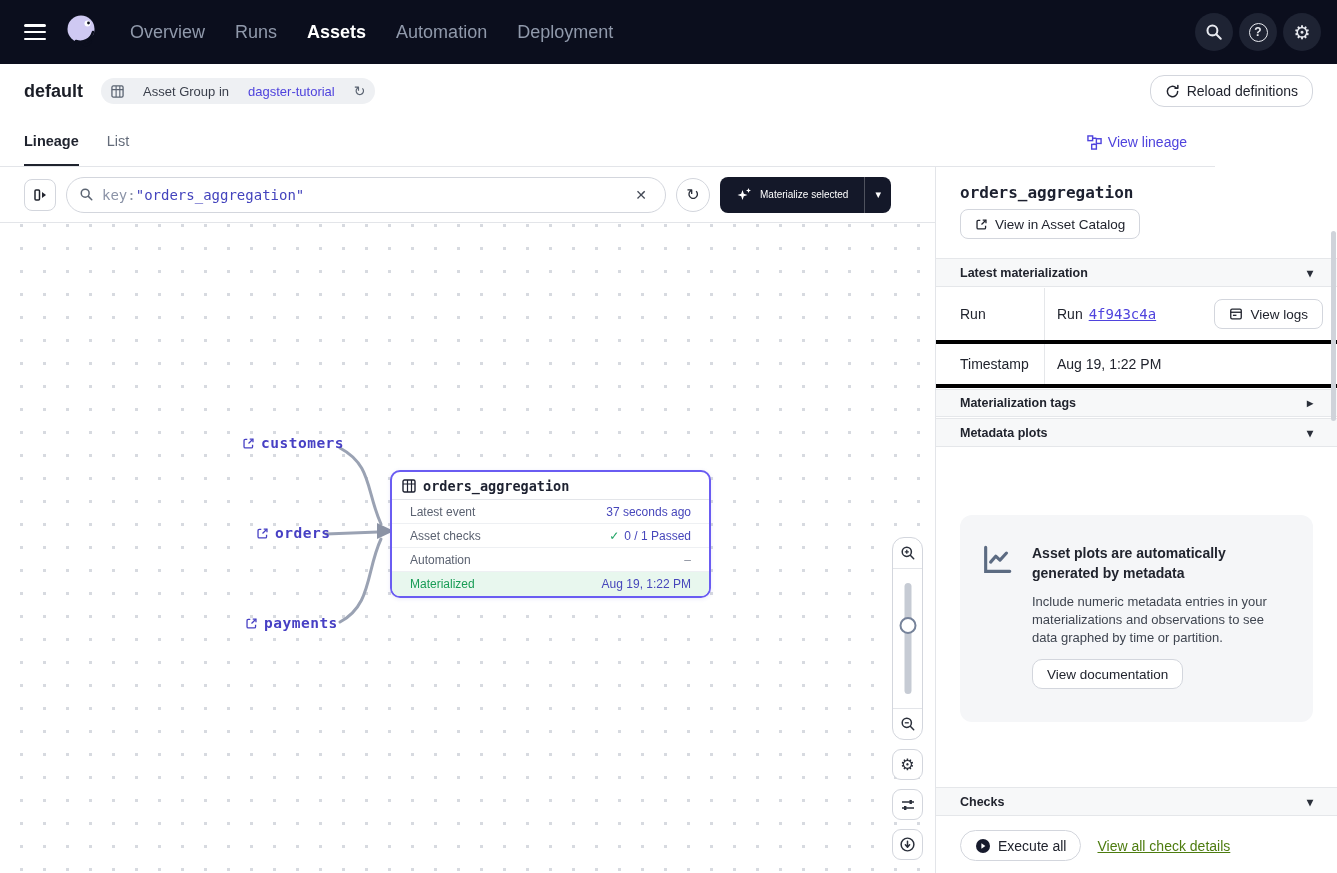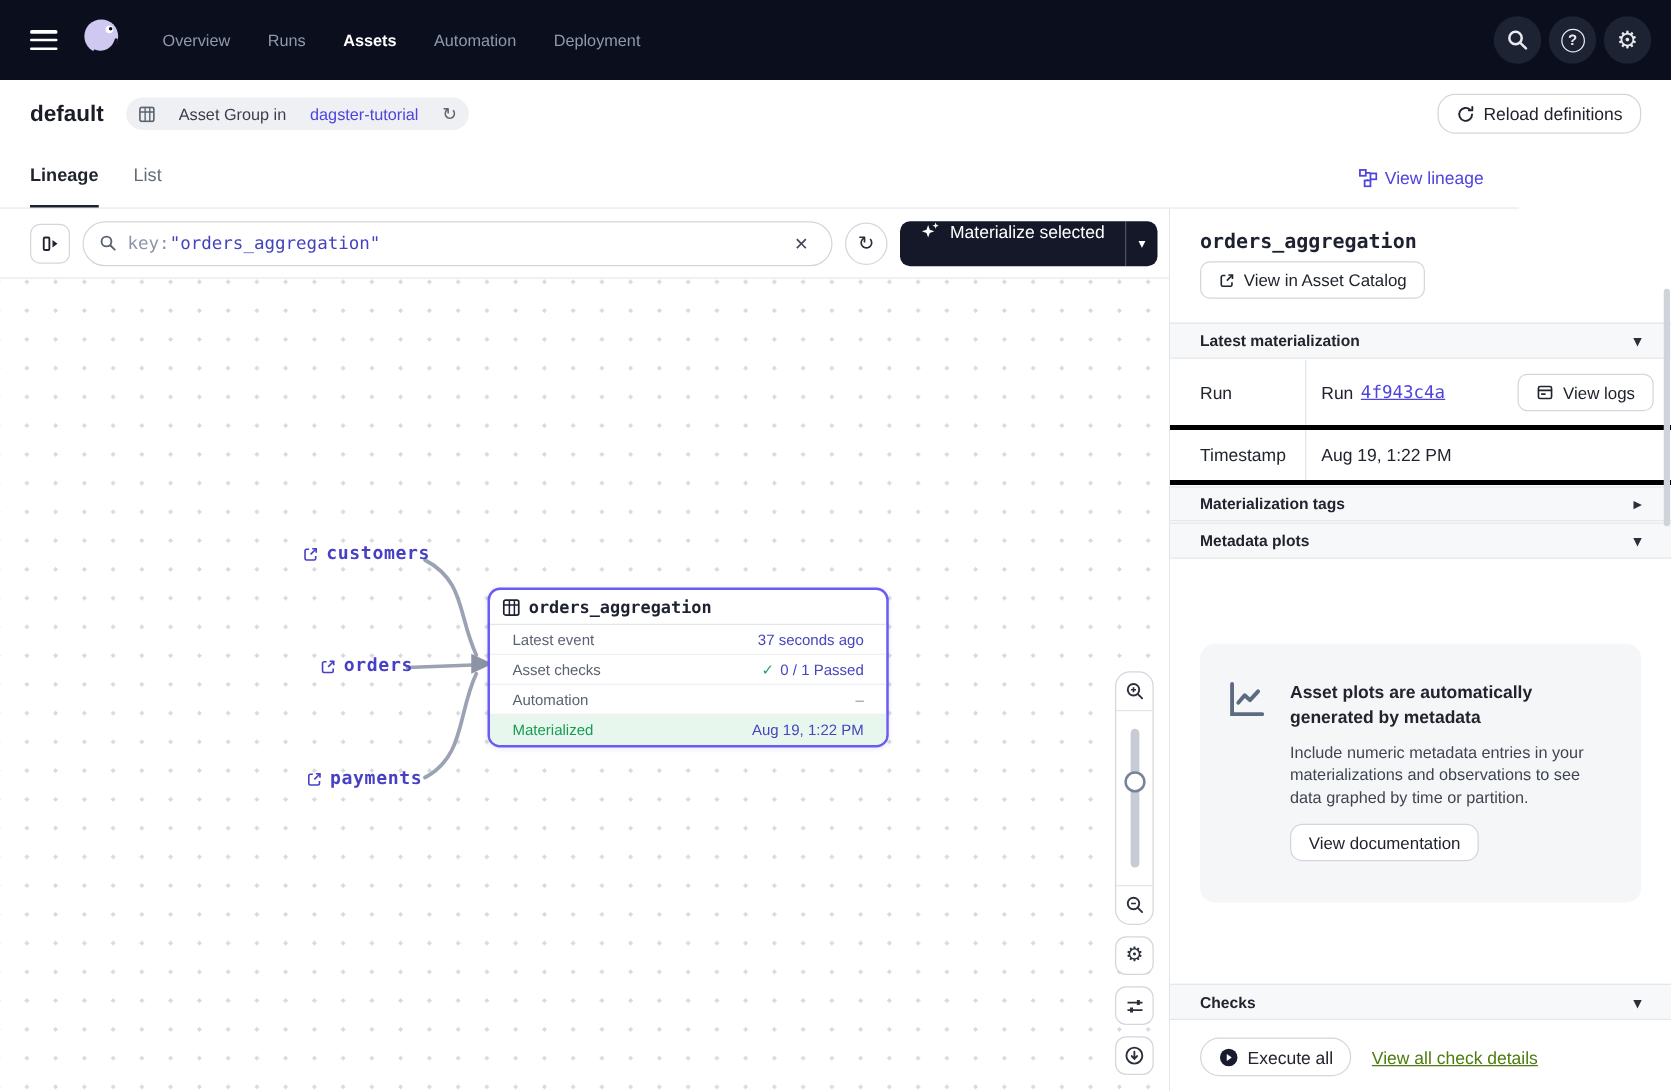--- a/index.html
+++ b/index.html
@@ -9,21 +9,21 @@
   .app { position:relative; width:1337px; height:873px; overflow:hidden; background:#fff; }
 
   
   .topnav { position:absolute; top:0; left:0; width:1337px; height:64px; background:#0b0e1d;
             display:flex; align-items:center; }
   .hamburger { width:22px; height:16px; margin-left:24px; display:flex; flex-direction:column;
                justify-content:space-between; cursor:pointer; }
   .hamburger span { display:block; height:2.5px; background:#fff; border-radius:2px; }
   .logo { margin-left:16px; width:40px; height:40px; }
   .navitems { display:flex; align-items:center; margin-left:28px; gap:30px; }
-  .navitem { font-size:13px; color:#9099ab; cursor:pointer; }
+  .navitem { font-size:18px; color:#9099ab; cursor:pointer; }
   .navitem.active { color:#fff; font-weight:bold; }
   .topnav-right { margin-left:auto; margin-right:16px; display:flex; gap:6px; }
   .circlebtn { width:38px; height:38px; border-radius:50%; background:#1e2333; display:flex;
                align-items:center; justify-content:center; color:#e8eaf0; cursor:pointer; }
   .helpring { width:19px; height:19px; border:1.8px solid #e8eaf0; border-radius:50%;
               display:flex; align-items:center; justify-content:center; font-size:12px; font-weight:bold; }
   .gearglyph { font-size:19px; line-height:1; }
 
   
   .pageheader { position:absolute; top:64px; left:0; width:1337px; height:54px; background:#fff;
@@ -61,21 +61,21 @@
                display:flex; align-items:center; padding:0 12px; gap:8px; }
   .searchbox .query { font-size:14px; flex:1; }
   .searchbox .query .pfx { color:#8b93a7; }
   .searchbox .query .val { color:#4343bd; }
   .clearx { color:#434956; font-size:14px; cursor:pointer; padding:2px 6px; }
   .roundbtn { margin-left:10px; width:34px; height:34px; border:1px solid #d3d6dd; border-radius:50%;
               background:#fff; display:flex; align-items:center; justify-content:center;
               color:#2a2f3a; font-size:16px; cursor:pointer; }
   .materialize { margin-left:10px; height:36px; background:#141829; border-radius:8px; display:flex;
                  align-items:stretch; color:#fff; cursor:pointer; overflow:hidden; }
-  .materialize .main { display:flex; align-items:flex-start; gap:8px; padding:0 16px; font-size:14px; }
+  .materialize .main { display:flex; align-items:center; gap:8px; padding:0 16px; font-size:10px; }
   .materialize .caret { display:flex; align-items:center; padding:0 10px;
                         border-left:1px solid rgba(255,255,255,0.25); font-size:11px; }
 
   
   .canvas { position:relative; width:935px; height:650px; background:#fff;
             background-image:radial-gradient(circle, #d7dae0 1.6px, transparent 1.7px);
             background-size:23px 23px; background-position:10px 14px; overflow:hidden; }
   .edges { position:absolute; top:0; left:0; }
   .upstream { position:absolute; display:flex; align-items:center; gap:6px; color:#4740c4;
               font-size:14.5px; font-weight:bold; letter-spacing:0.5px; cursor:pointer; }

